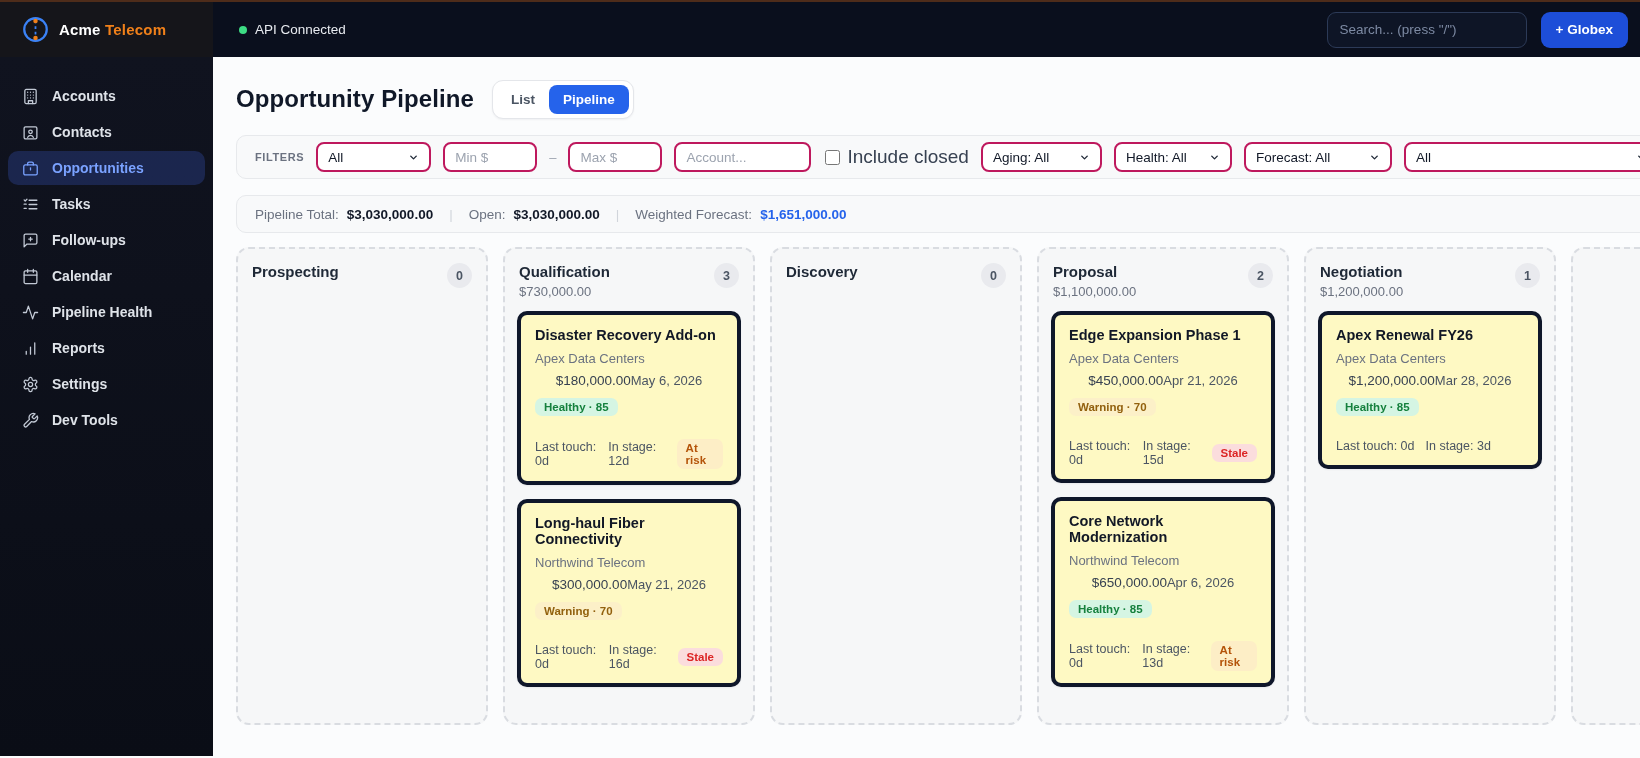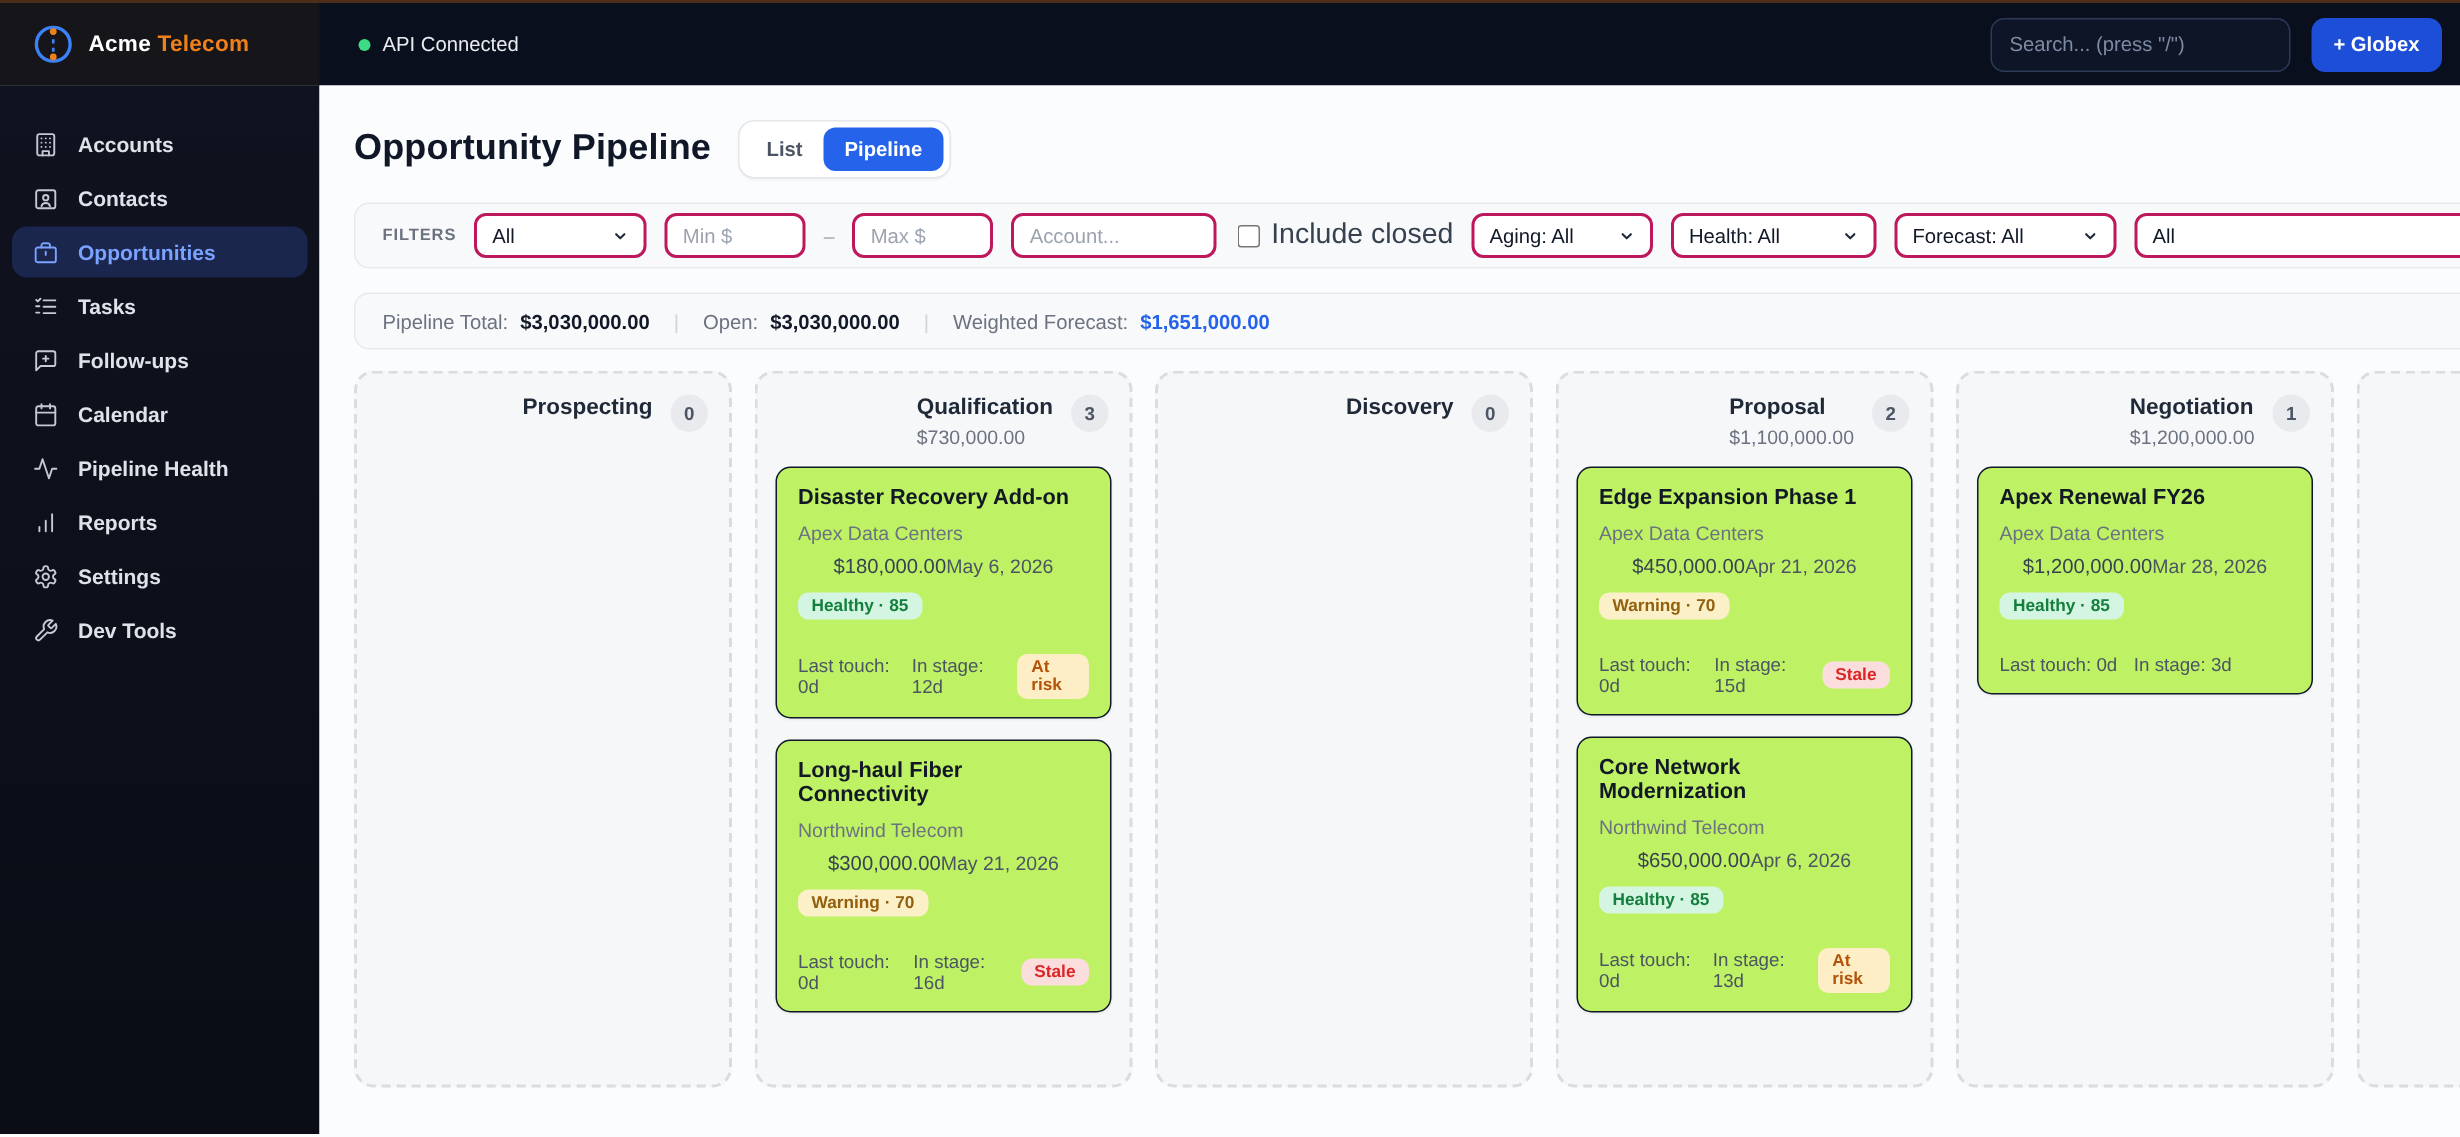--- a/index.html
+++ b/index.html
@@ -74,28 +74,28 @@
     margin-bottom:14px; font-size:13.5px; }
   .tot-label { color:#6b7280; margin-right:8px; }
   .tot-value { color:#111827; font-weight:700; }
   .tot-value.blue { color:#2563eb; }
   .tot-sep { color:#d1d5db; margin:0 16px; }
 
   
   .board { display:flex; gap:15px; align-items:stretch; }
   .column { width:252px; min-width:252px; height:478px; background:#f6f7f8;
     border:2px dashed #d9dce1; border-radius:13px; padding:12px; overflow:hidden; }
-  .col-head { display:flex; justify-content:flex-end; align-items:flex-start; padding:2px 2px 0 2px;gap:12px; }
+  .col-head { display:flex; justify-content:space-between; align-items:flex-start; padding:2px 2px 0 2px;gap:12px; }
   .col-title { font-size:15px; font-weight:700; color:#1f2937; }
   .col-sum { font-size:13px; color:#6b7280; margin-top:4px; }
   .col-count { min-width:25px; height:25px; border-radius:999px; background:#e9eaee;
     color:#4b5563; font-size:12.5px; font-weight:600; display:flex; align-items:center;
     justify-content:center; padding:0 8px; }
   .col-cards { display:flex; flex-direction:column; gap:14px; margin-top:12px; }
-  .card { background:#bef264; border:1px solid #0f172a; border-radius:10px; padding:12px 14px;
+  .card { background:#fef9c3; border:4px solid #0f172a; border-radius:10px; padding:12px 14px;
     box-shadow:0 1px 2px rgba(16,24,40,.06); cursor:pointer; }
   .card-title { font-size:14.5px; font-weight:700; color:#121826; margin-bottom:8px; }
   .card-account { font-size:13px; color:#6b7280; margin-bottom:7px; }
   .card-row { display:flex; justify-content:center; align-items:center; margin-bottom:9px; }
   .card-amount { font-size:13.5px; color:#374151; }
   .card-date { font-size:13px; color:#4b5563; }
   .pill { display:inline-block; padding:3px 9px; border-radius:7px; font-size:11.5px; font-weight:700; }
   .pill.healthy { background:#d5f5e3; color:#15803d; }
   .pill.warning { background:#fcf0c8; color:#92600e; }
   .pill.at-risk { background:#fdeec6; color:#b45309; }
@@ -250,21 +250,21 @@
           <span class="chk-label">Include closed</span>
         </div>
         <div class="fld select" style="width:121px">
           <span>Aging: All</span>
           <span class="chev">
               <svg width="11" height="11" viewBox="0 0 24 24" fill="none" stroke="currentColor" stroke-width="3" stroke-linecap="round" stroke-linejoin="round">
                 <path d="M6 9l6 6 6-6"></path>
               </svg>
             </span>
         </div>
-        <div class="fld select" style="width:137px">
+        <div class="fld select" style="width:118px">
           <span>Health: All</span>
           <span class="chev">
               <svg width="11" height="11" viewBox="0 0 24 24" fill="none" stroke="currentColor" stroke-width="3" stroke-linecap="round" stroke-linejoin="round">
                 <path d="M6 9l6 6 6-6"></path>
               </svg>
             </span>
         </div>
         <div class="fld select" style="width:148px">
           <span>Forecast: All</span>
           <span class="chev">

